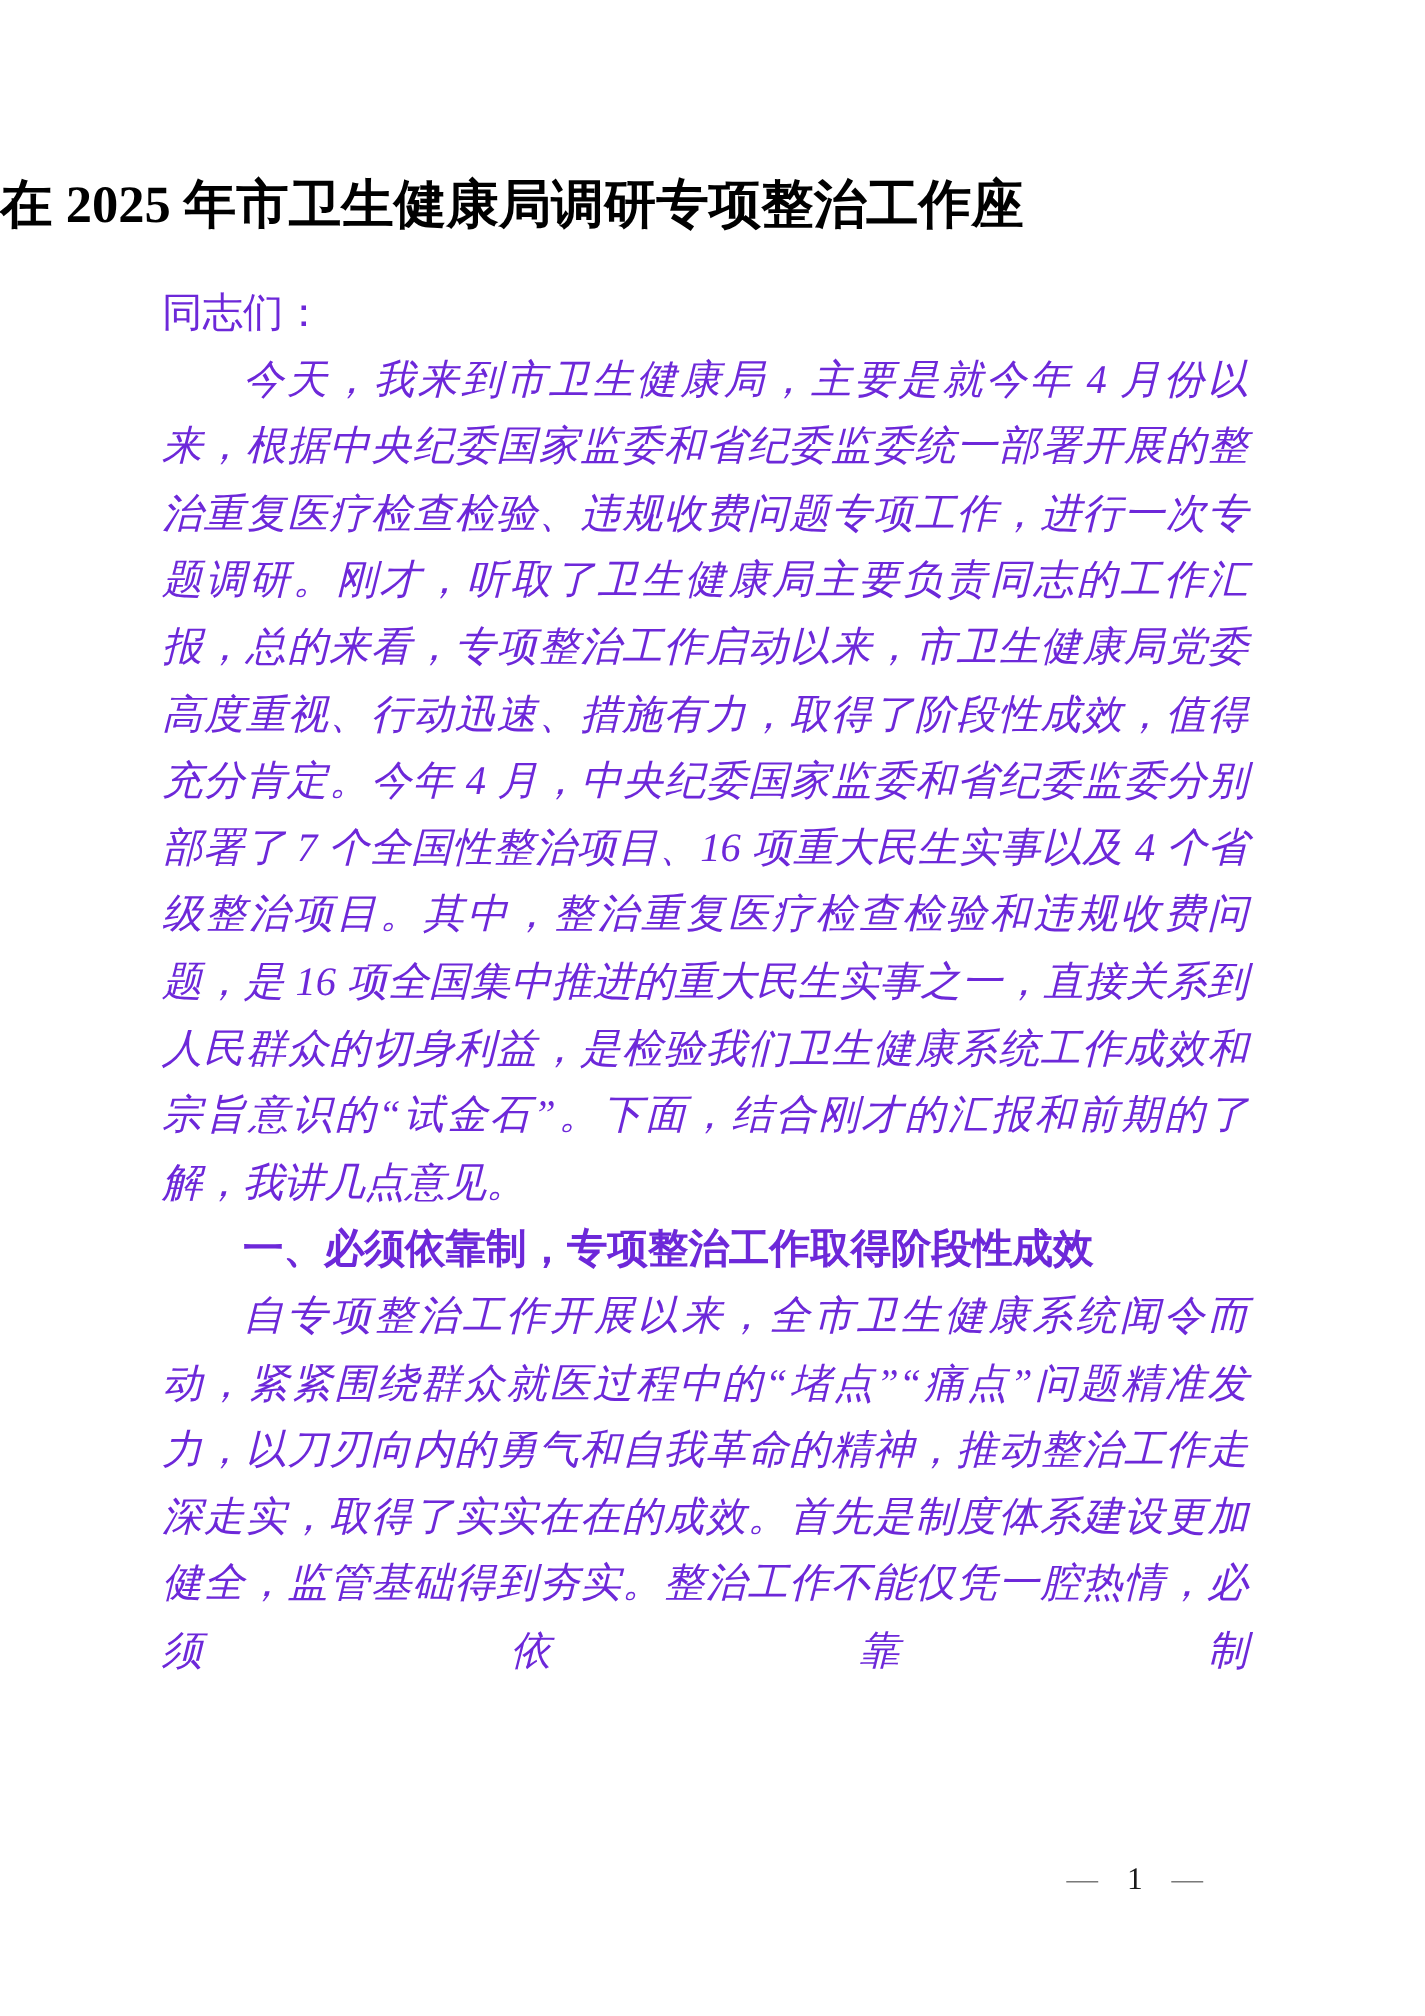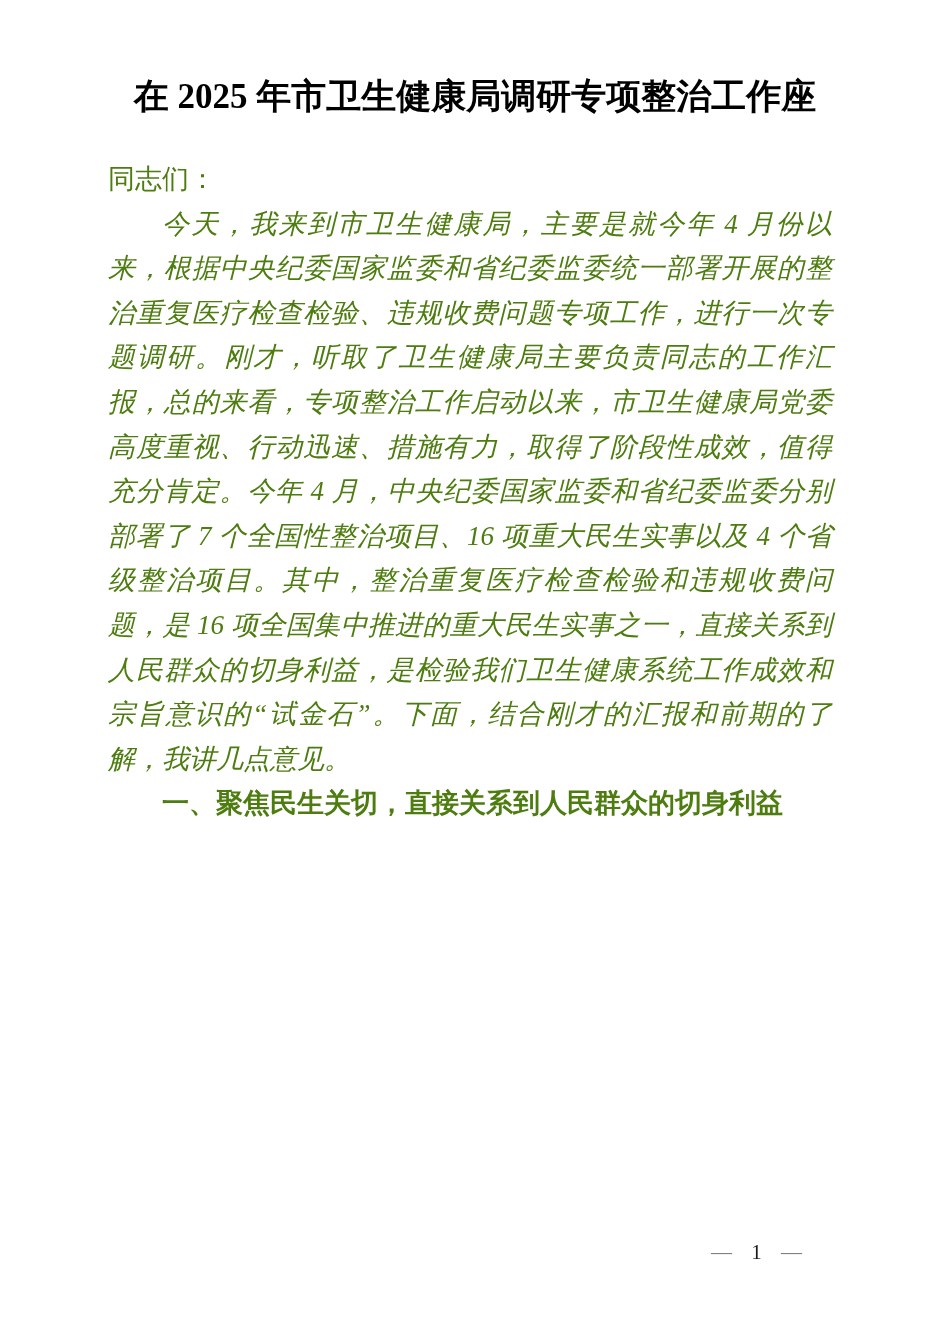--- a/index.html
+++ b/index.html
@@ -14,39 +14,38 @@
     overflow: hidden;
     color: #000000;
     font-family: "Liberation Serif", serif;
   }
   .page {
     position: absolute;
     inset: 0;
     background: #ffffff;
   }
   .doc-title {
-    padding-top: 68px;
-    text-align: center;
+    padding-top: 108px;
     font-size: 35px;
     line-height: 58px;
     font-weight: bold;
     color: #000000;
   }
   .doc-title .title-line {
     display: block;
   }
   .doc-body {
     width: 724px;
     margin-left: 108px;
-    margin-top: 31px;
+    margin-top: 20px;
     font-size: 27px;
     line-height: 44.6px;
     text-align: justify;
     text-justify: inter-ideograph;
-    color: #4d7c0f;
+    color: #6d28d9;
   }
   .doc-body p {
     margin: 0;
     padding: 0;
   }
   .para-salutation {
     text-indent: 0;
   }
   .para-indent {
     text-indent: 2em;
@@ -81,21 +80,22 @@
 
 <div class="page">
 
   <div class="doc-title">
     <span class="title-line">在 2025 年市卫生健康局调研专项整治工作座</span>
   </div>
 
   <div class="doc-body">
     <p class="para-salutation">同志们：</p>
     <p class="para-indent">今天，我来到市卫生健康局，主要是就今年 4 月份以来，根据中央纪委国家监委和省纪委监委统一部署开展的整治重复医疗检查检验、违规收费问题专项工作，进行一次专题调研。刚才，听取了卫生健康局主要负责同志的工作汇报，总的来看，专项整治工作启动以来，市卫生健康局党委高度重视、行动迅速、措施有力，取得了阶段性成效，值得充分肯定。今年 4 月，中央纪委国家监委和省纪委监委分别部署了 7 个全国性整治项目、16 项重大民生实事以及 4 个省级整治项目。其中，整治重复医疗检查检验和违规收费问题，是 16 项全国集中推进的重大民生实事之一，直接关系到人民群众的切身利益，是检验我们卫生健康系统工作成效和宗旨意识的“试金石”。下面，结合刚才的汇报和前期的了解，我讲几点意见。</p>
-    <p class="para-heading">一、聚焦民生关切，直接关系到人民群众的切身利益</p>
+    <p class="para-heading">一、必须依靠制，专项整治工作取得阶段性成效</p>
+    <p class="para-indent para-continues">自专项整治工作开展以来，全市卫生健康系统闻令而动，紧紧围绕群众就医过程中的“堵点”“痛点”问题精准发力，以刀刃向内的勇气和自我革命的精神，推动整治工作走深走实，取得了实实在在的成效。首先是制度体系建设更加健全，监管基础得到夯实。整治工作不能仅凭一腔热情，必须依靠制</p>
   </div>
 
   <div class="page-footer">
     <span class="footer-dash">—</span>
     <span class="footer-num">1</span>
     <span class="footer-dash">—</span>
   </div>
 
 </div>
 

